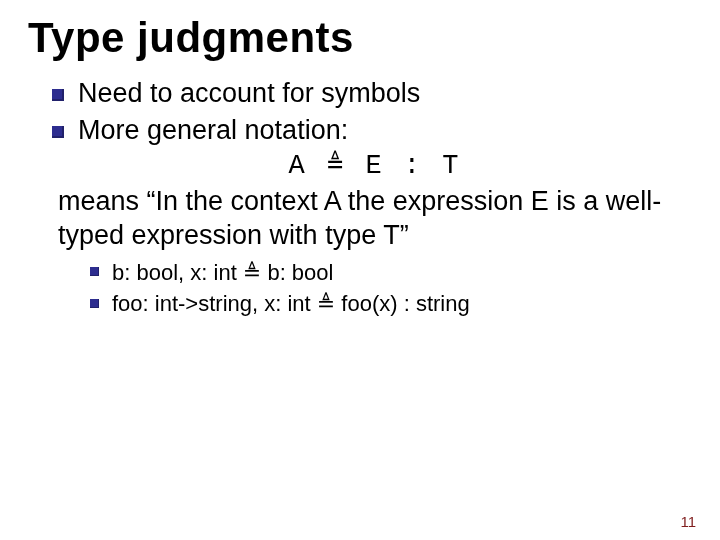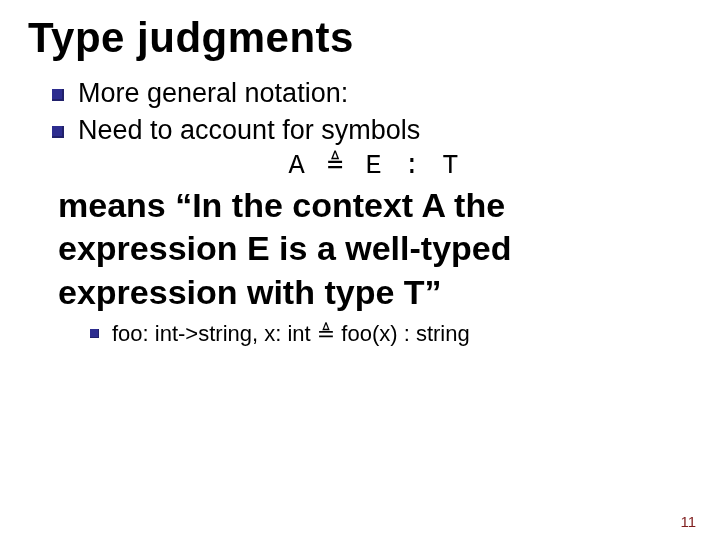--- a/index.html
+++ b/index.html
@@ -42,24 +42,23 @@
     position: absolute;
     left: 4px;
     top: 0.48em;
     width: 12px;
     height: 12px;
     background: #2d2d8f;
     box-shadow: inset -2px -2px 0 rgba(0,0,0,0.25);
   }
   .cont {
     padding-left: 30px;
-    font-size: 34px;
+    font-size: 27px;
     line-height: 1.28;
     color: #000;
-    font-weight: bold;
   }
   .centered {
     padding-left: 30px;
     font-size: 27px;
     line-height: 1.28;
     text-align: center;
     letter-spacing: 3px;
     font-family: Liberation Mono, monospace;
   }
   ul.sub {
@@ -94,30 +93,33 @@
 </style>
 </head>
 <body>
 
 <div class="slide">
 
   <div class="title">Type judgments</div>
 
   <ul class="top">
     <li>
-      <span>More general notation:</span>
+      <span>Need to account for symbols</span>
     </li>
     <li>
-      <span>Need to account for symbols</span>
+      <span>More general notation:</span>
     </li>
   </ul>
   <div class="centered">A ≜ E : T</div>
   <div class="cont">means “In the context A the expression E is a well-typed expression with type T”</div>
 
   <ul class="sub">
+    <li>
+      <span>b: bool, x: int ≜ b: bool</span>
+    </li>
     <li>
       <span>foo: int-&gt;string, x: int ≜ foo(x) : string</span>
     </li>
   </ul>
 
   <div class="pagenum">11</div>
 
 </div>
 
 </body></html>

